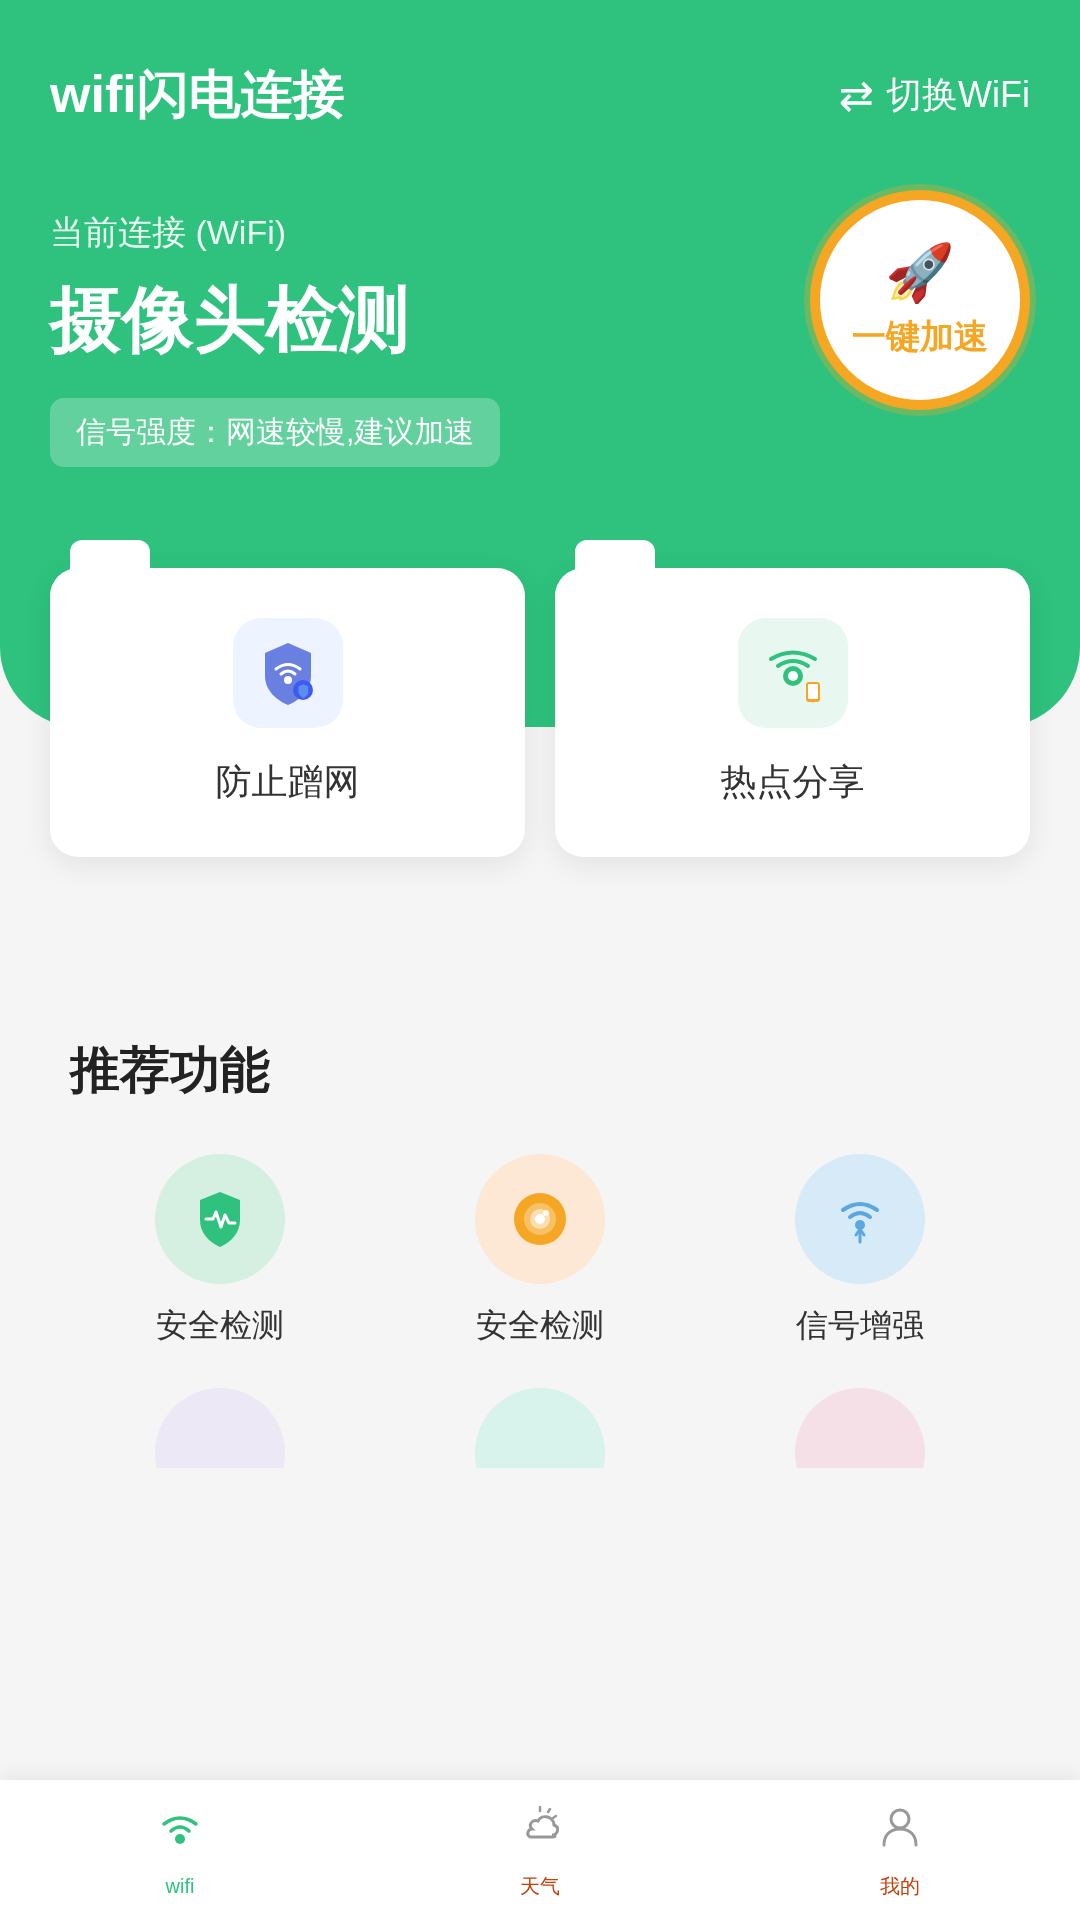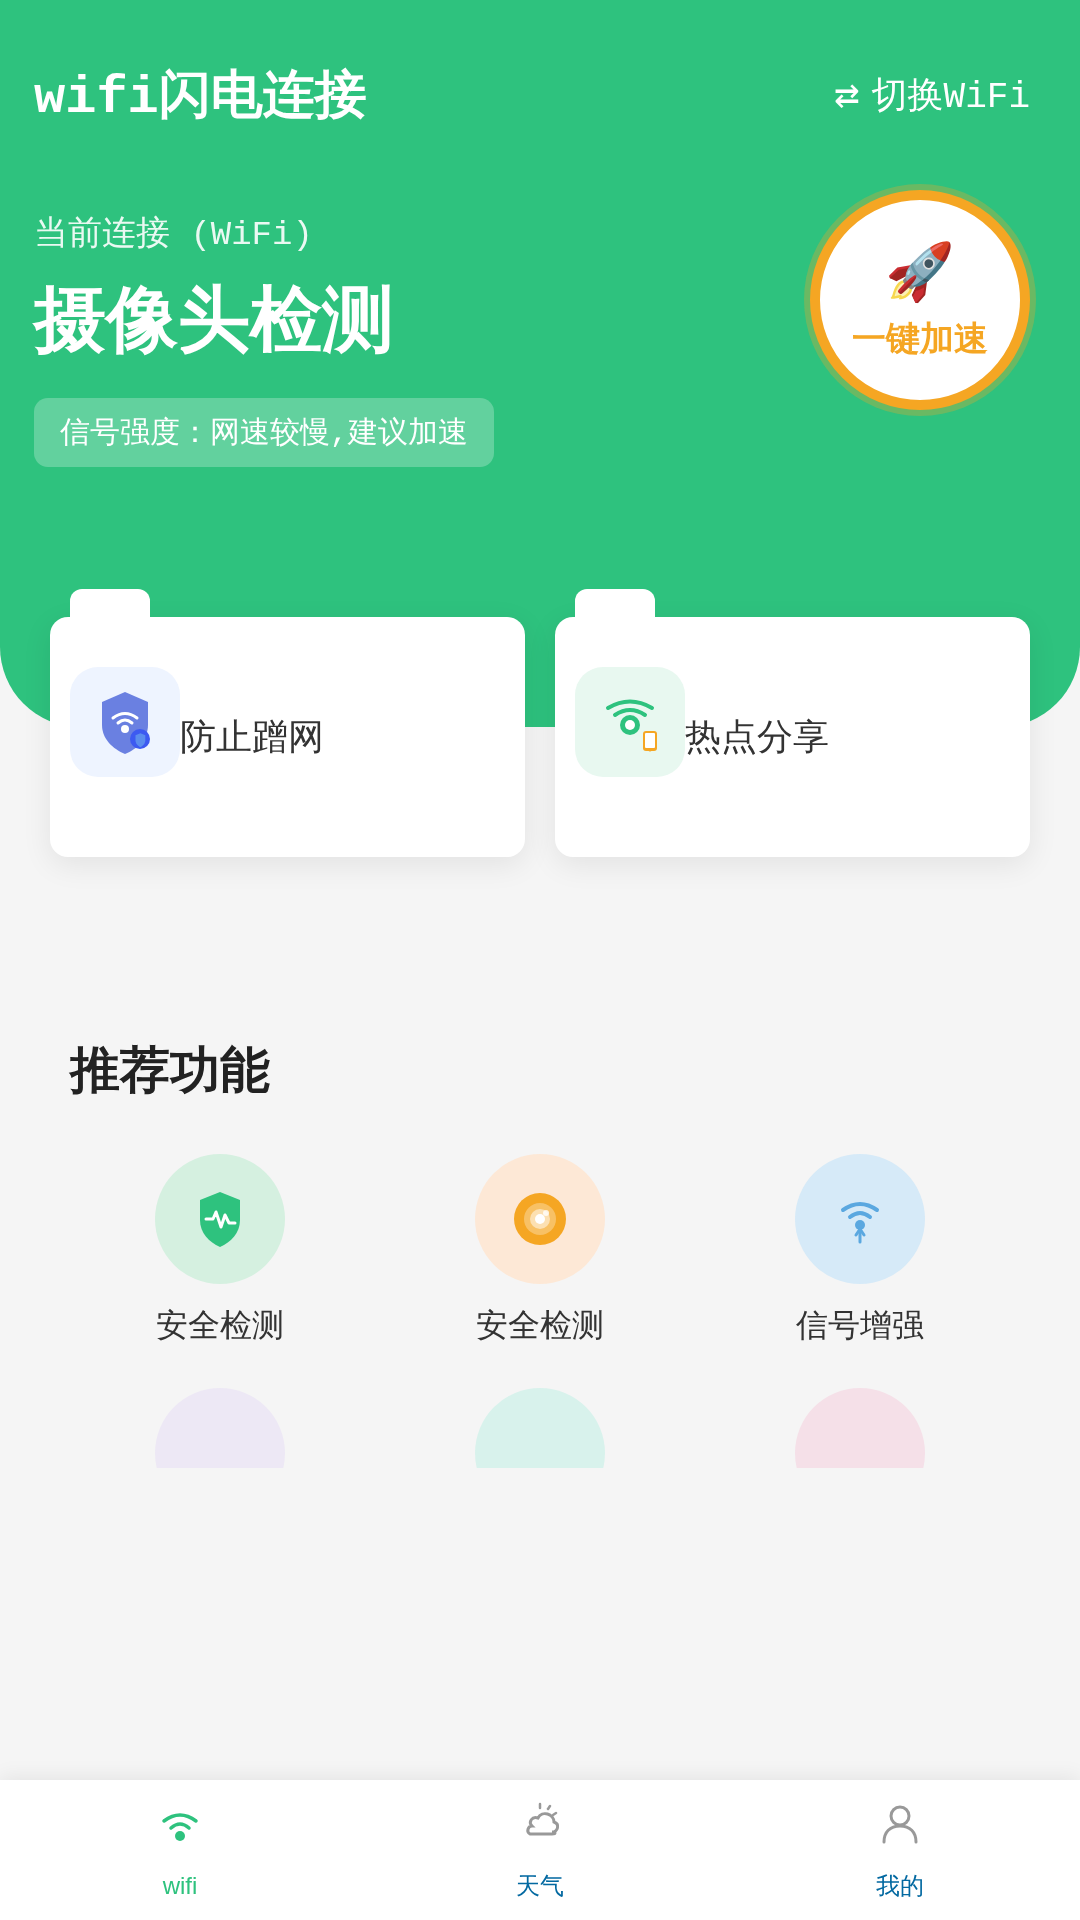--- a/index.html
+++ b/index.html
@@ -10,25 +10,24 @@
       min-height: 1920px;
       font-family: -apple-system, "PingFang SC", "Helvetica Neue", sans-serif;
       background: #f5f5f5;
       overflow-x: hidden;
     }
 
     .header-bg {
       background: #2ec27e;
       width: 100%;
       position: relative;
-      padding: 60px 50px 0 34px;
+      padding: 60px 50px 0 50px;
       border-bottom-left-radius: 80px;
       border-bottom-right-radius: 80px;
       padding-bottom: 220px;
-      font-family: Liberation Mono, monospace;
     }
 
     .top-bar {
       display: flex;
       justify-content: space-between;
       align-items: center;
       margin-bottom: 80px;
     }
 
     .app-title {
@@ -115,23 +114,24 @@
       position: absolute;
       bottom: -130px;
       left: 50px;
       right: 50px;
       display: flex;
       gap: 30px;
     }
 
     .feature-card {
       background: white;
-      border-radius: 18px;
+      border-radius: 28px;
       flex: 1;
       display: flex;
+      flex-direction: column;
       align-items: center;
       padding: 50px 20px 50px 20px;
       box-shadow: 0 8px 30px rgba(0,0,0,0.08);
       cursor: pointer;
       position: relative;
     }
 
     .card-tab {
       position: absolute;
       top: -28px;
@@ -241,33 +241,33 @@
       gap: 8px;
       cursor: pointer;
       flex: 1;
     }
 
     .nav-icon {
       font-size: 50px;
     }
 
     .nav-label {
-      font-size: 24px;
+      font-size: 20px;
     }
 
     .nav-item.active .nav-label {
       color: #2ec27e;
     }
 
     .nav-item.active .nav-icon {
       color: #2ec27e;
     }
 
     .nav-item:not(.active) .nav-label {
-      color: #0369a1;
+      color: #c2410c;
     }
 
     .nav-item:not(.active) .nav-icon {
       color: #999;
     }
 
     
     .partial-row {
       display: grid;
       grid-template-columns: repeat(3, 1fr);

